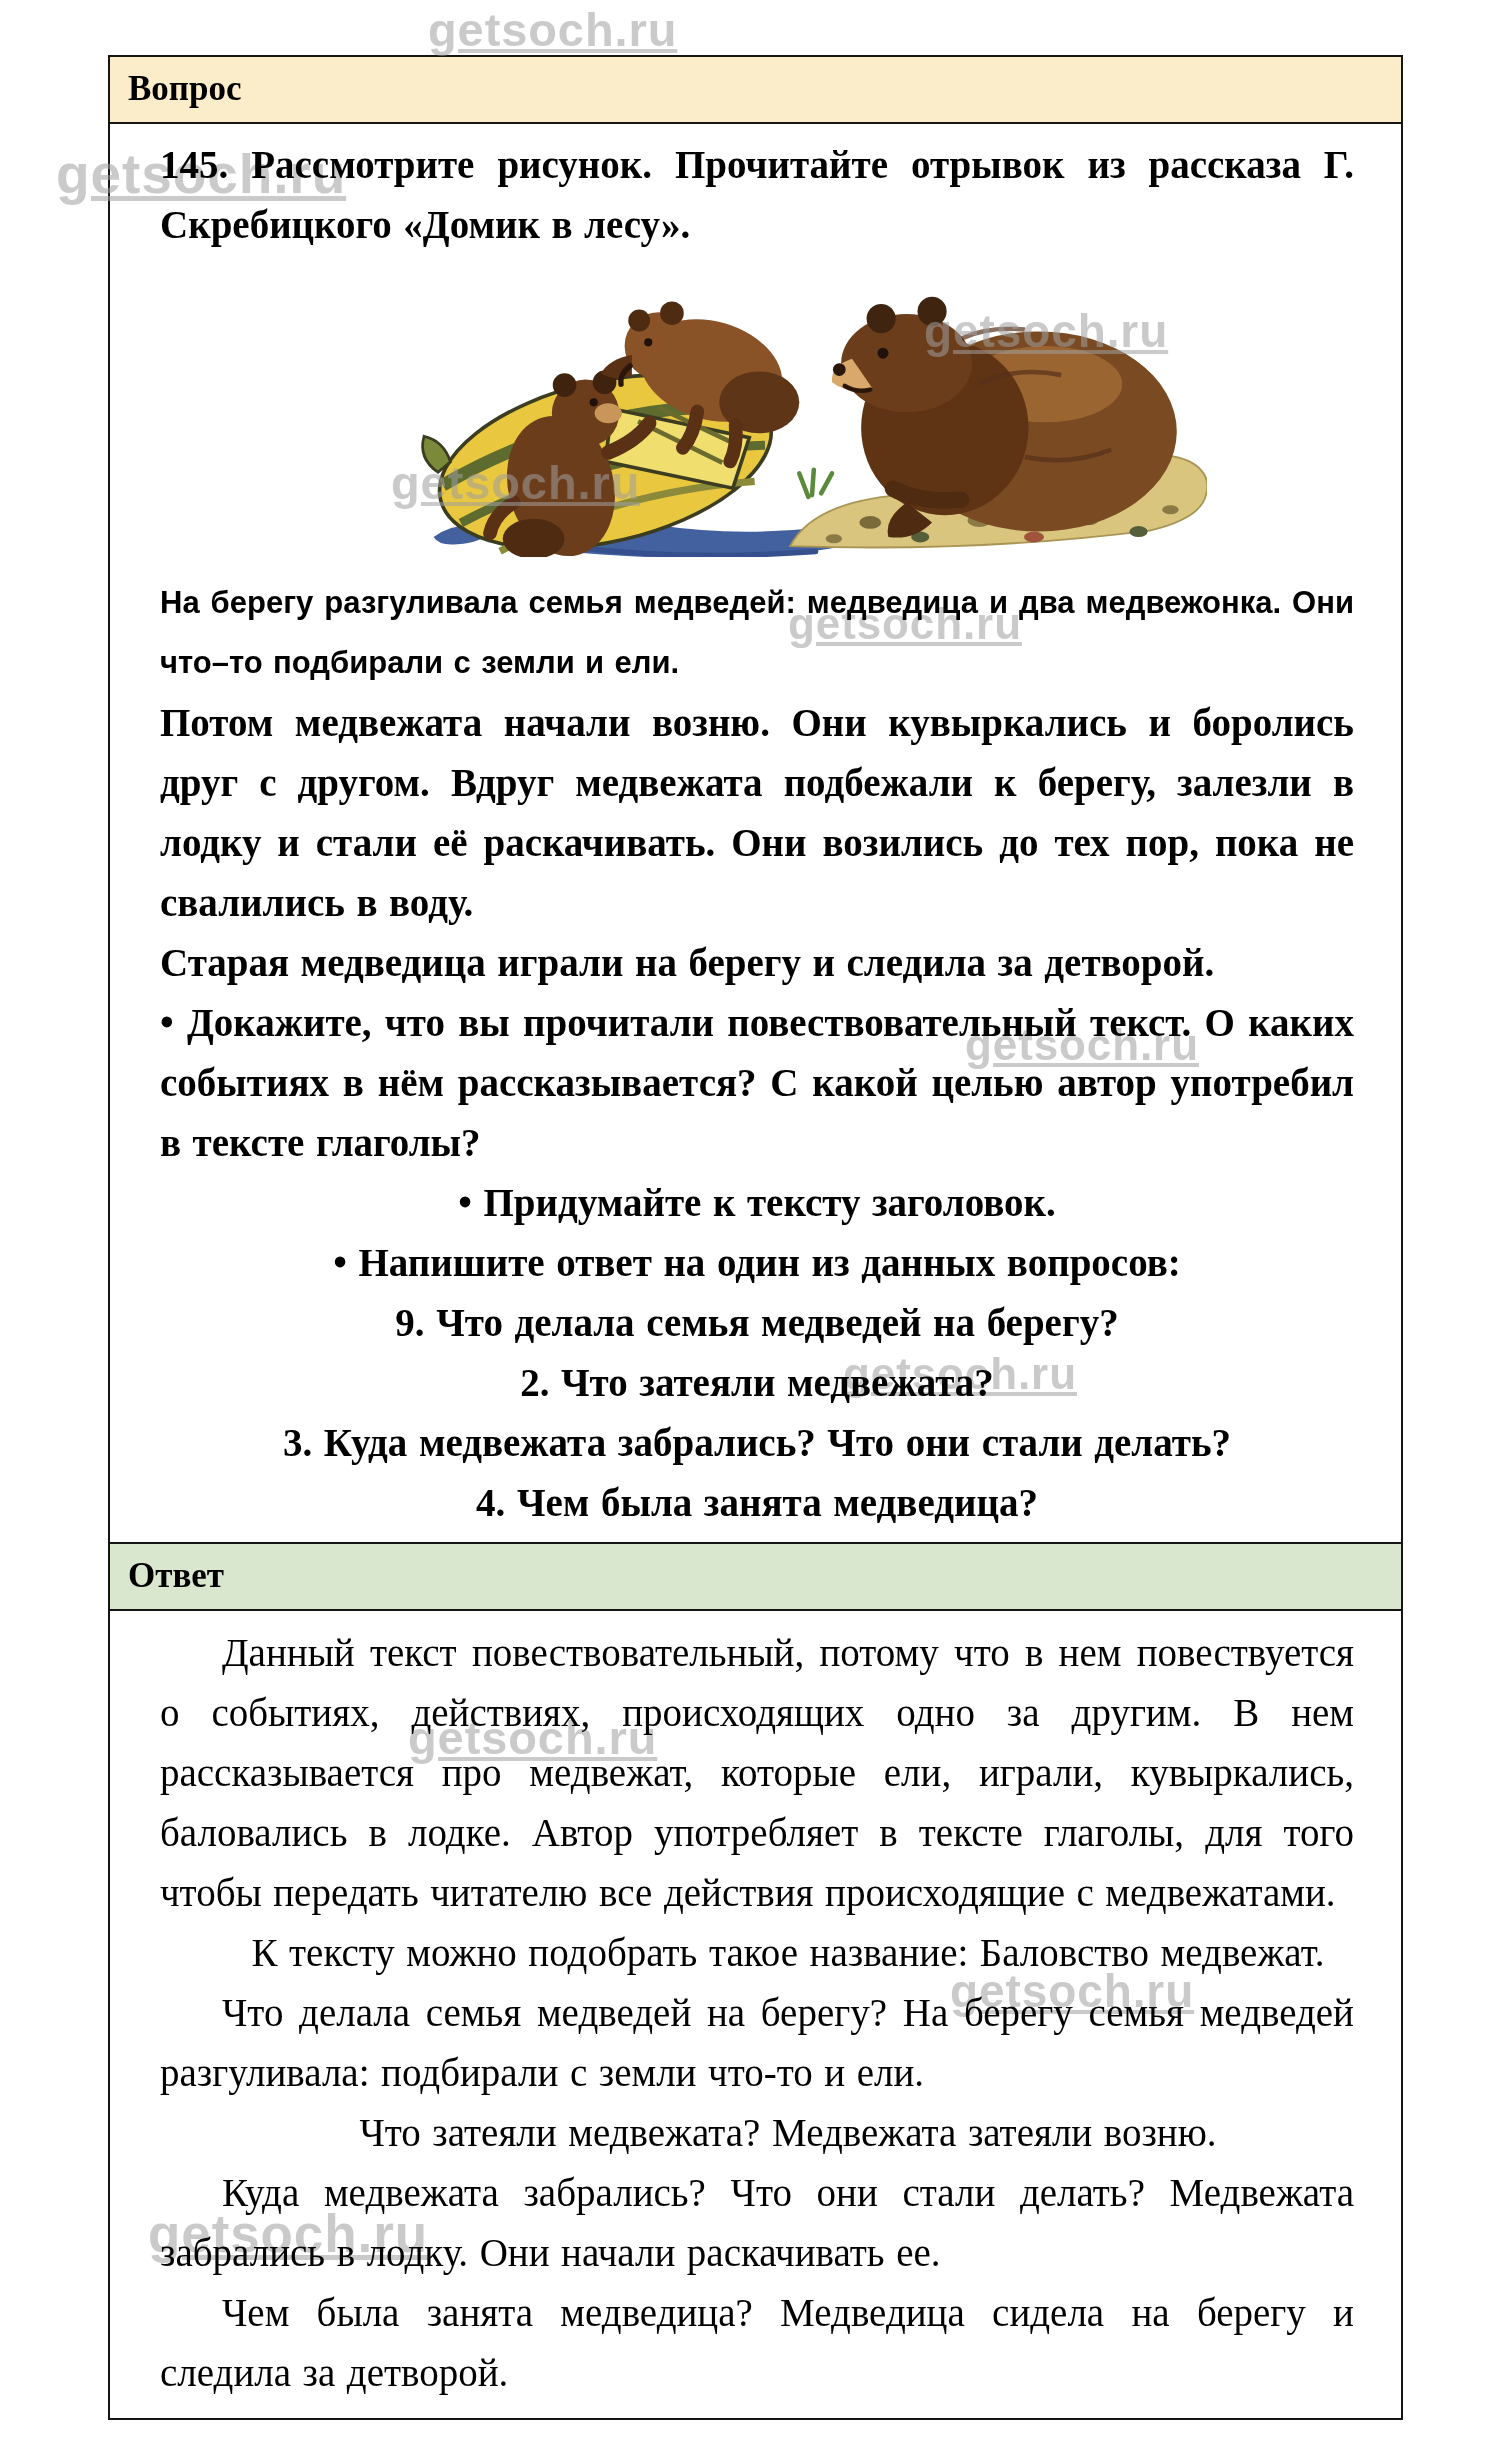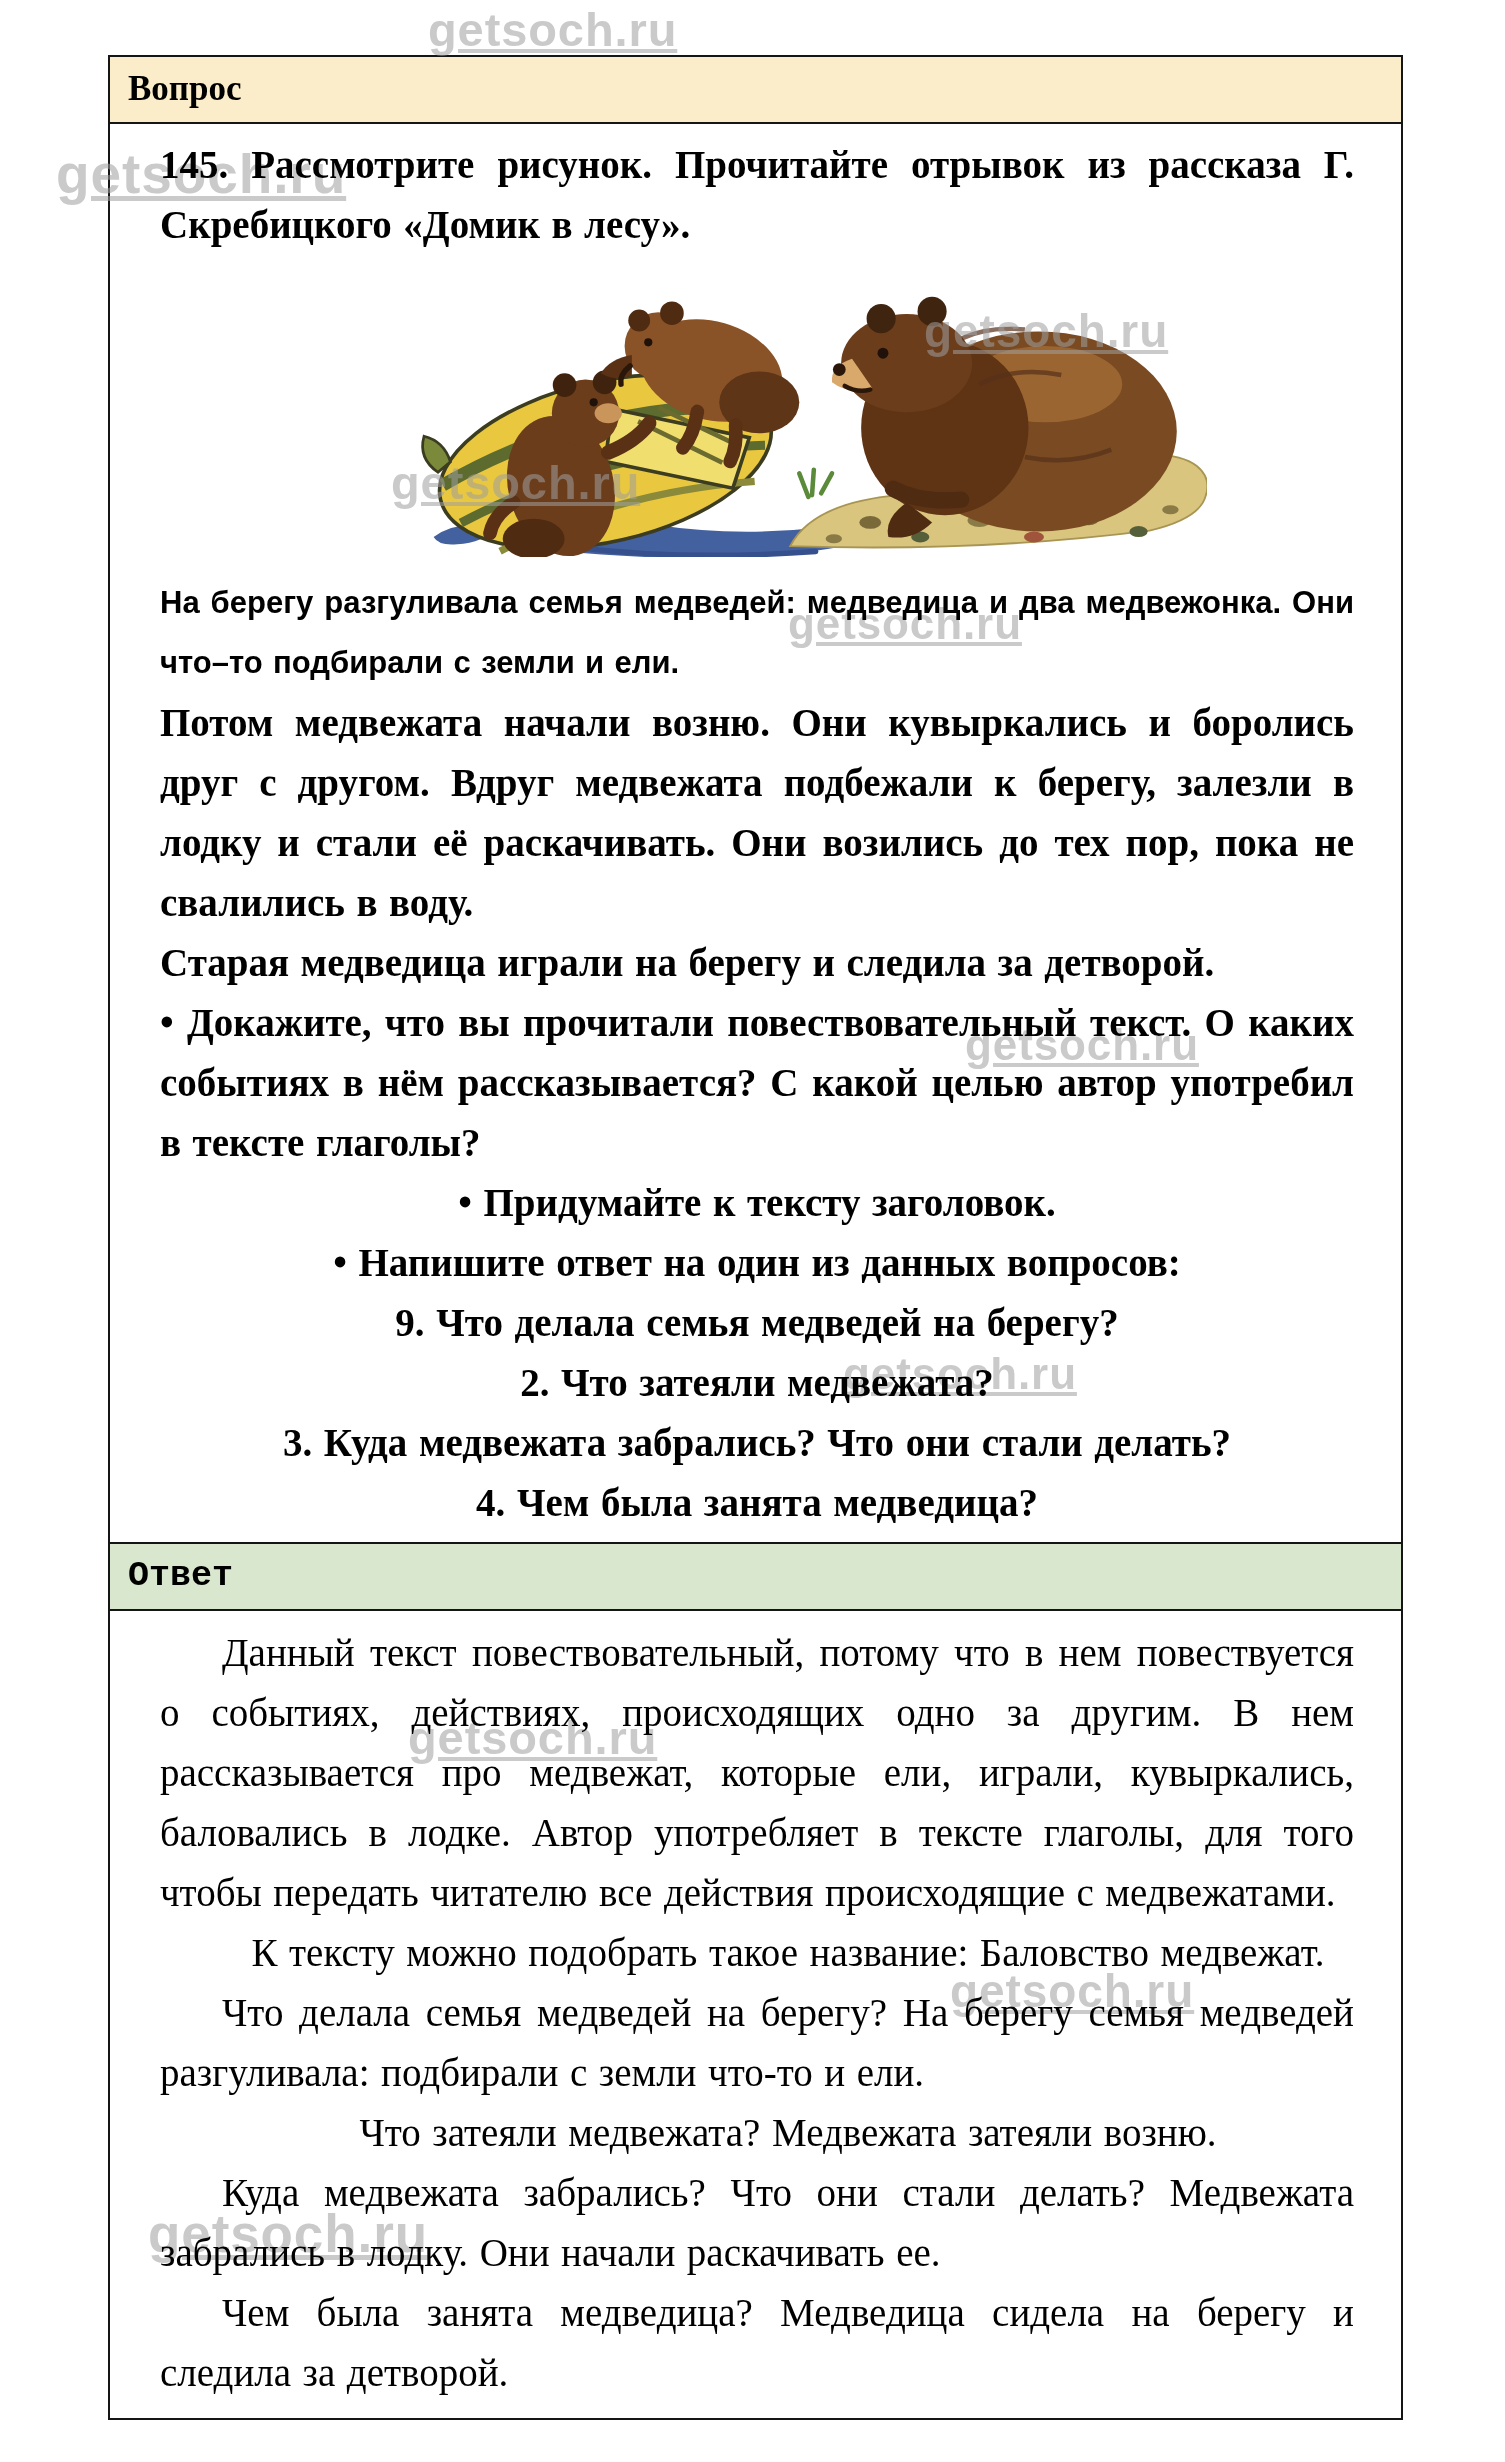--- a/index.html
+++ b/index.html
@@ -11,21 +11,21 @@
   .box{
     position:absolute;left:108px;top:55px;width:1291px;
     border:2.7px solid #151515;background:transparent;
   }
   .sec-header{
     position:relative;z-index:4;
     padding:12px 18px 12.7px 18px;
     font-weight:bold;font-size:35px;line-height:40px;
   }
   .q-header{background:#fbedc9;border-bottom:2.7px solid #151515;}
-  .a-header{background:#d9e7cf;border-top:2.7px solid #151515;border-bottom:2.7px solid #151515;font-family:Liberation Mono, monospace;}
+  .a-header{background:#d9e7cf;border-top:2.7px solid #151515;border-bottom:2.7px solid #151515;}
   .q-body{padding:11px 47px 9px 50px;}
   .a-body{padding:12.7px 47px 14.6px 50px;}
   .para{
     position:relative;z-index:4;
     margin:0;font-size:39px;line-height:60px;
     text-align:justify;word-spacing:1.8px;
   }
   .bold{font-weight:bold;}
   .sans{font-family:"Liberation Sans", sans-serif;font-size:31px;}
   .single{text-align:center;}

